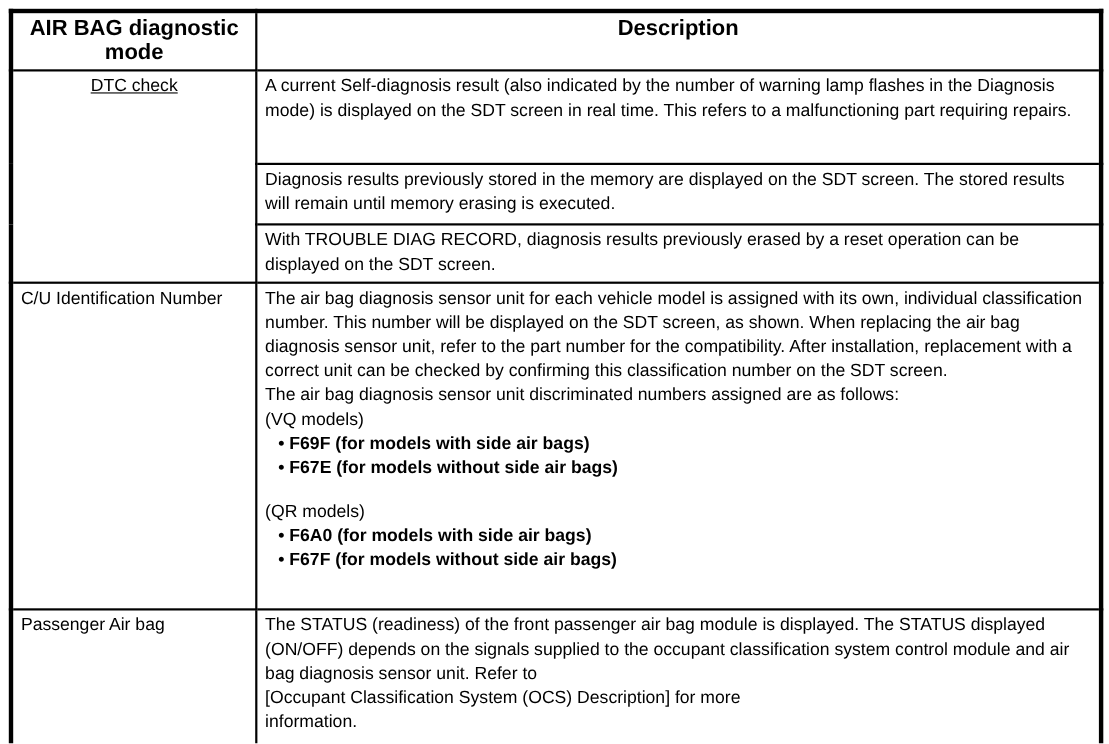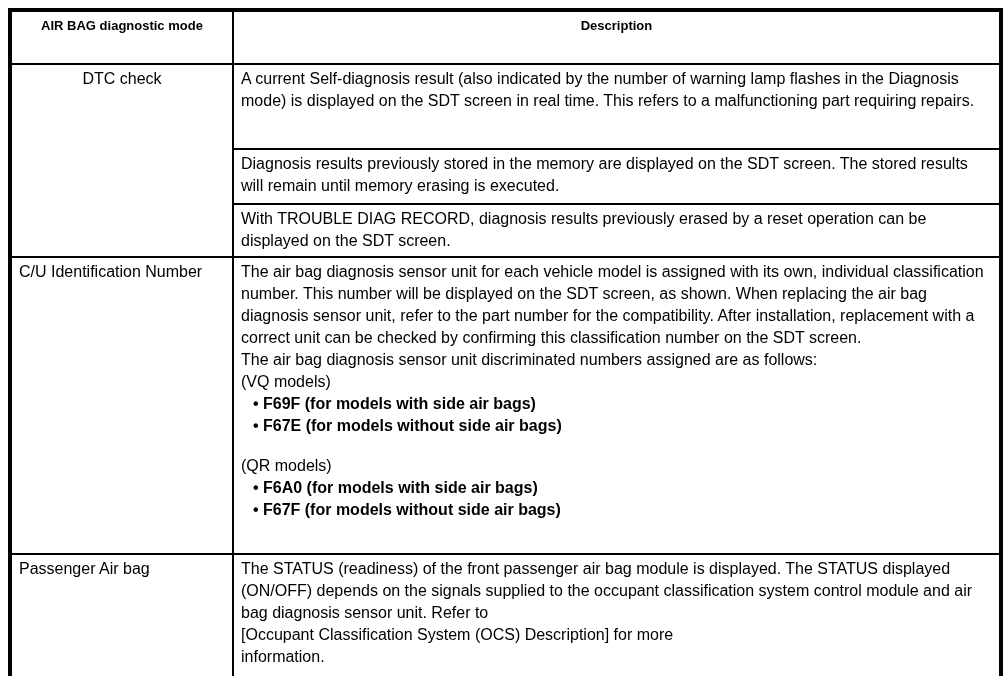--- a/index.html
+++ b/index.html
@@ -35,25 +35,25 @@
     overflow: hidden;
   }
   col.mode-col  { width: 223px; }
   col.desc-col  { width: 768px; }
   thead th {
     border-bottom: 3px solid #000000;
     font-weight: bold;
     text-align: center;
     vertical-align: middle;
     height: 44px;
-    font-size: 13px;
+    font-size: 20px;
   }
   th.mode-header, td.mode-cell { border-right: 3px solid #000000; }
   td.mode-cell { text-align: left; }
-  td.mode-cell.centered { text-align: center; }
+  td.mode-cell.centered { text-align: center; text-decoration: underline; }
   td.desc-cell p { margin: 0; }
   .h-dtc1 { height: 76px; }
   .h-dtc2 { height: 46px; }
   .h-dtc3 { height: 44px; }
   .h-cu   { height: 288px; }
   .h-pass { height: 120px; }
   .bold { font-weight: normal; }
   .group-label { font-weight: normal; margin: 0; }
   .group-2 .group-label { margin-top: 18px; }
   .bullet-item {

